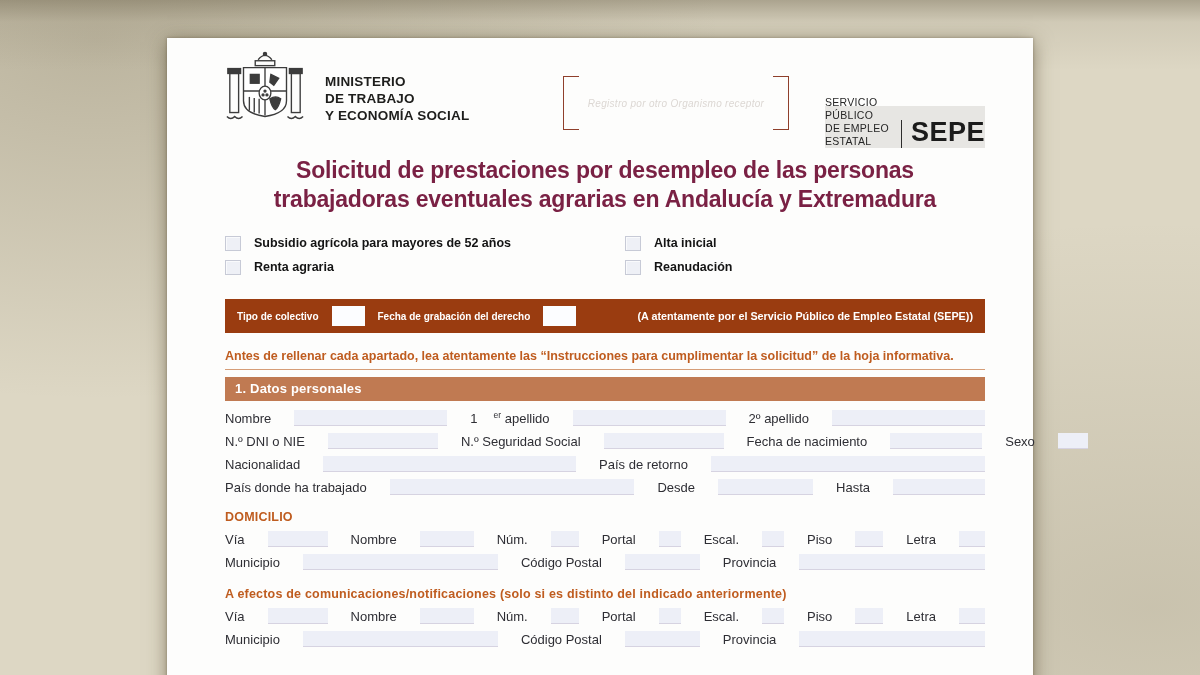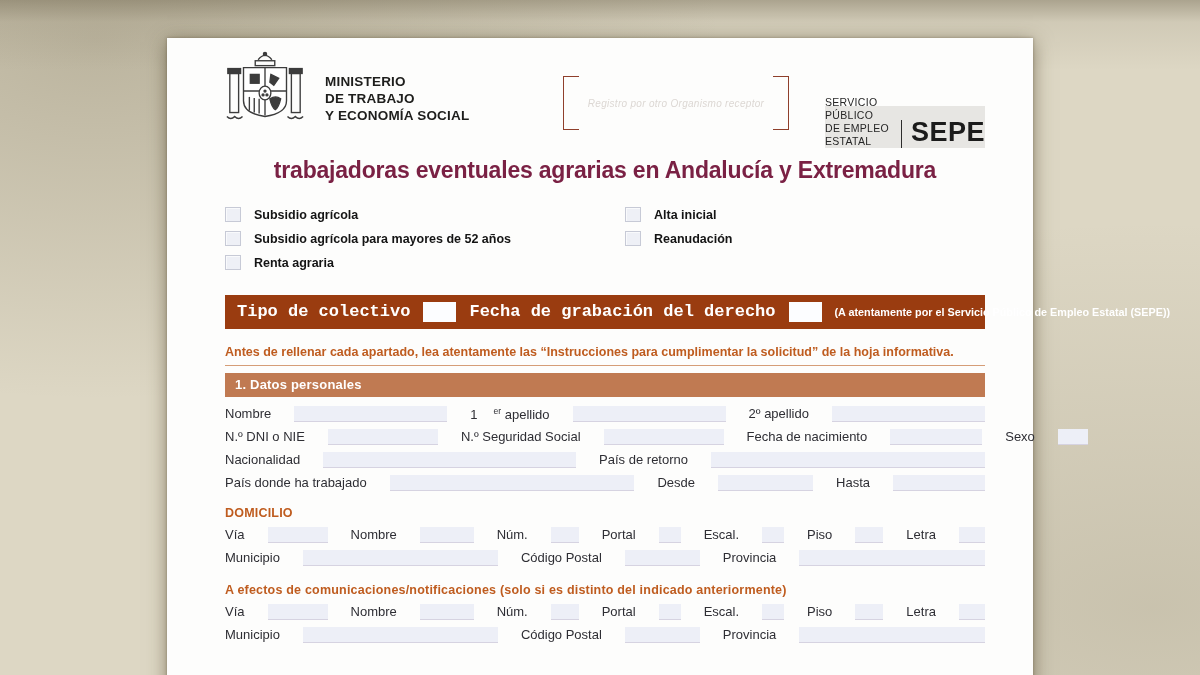--- a/index.html
+++ b/index.html
@@ -45,21 +45,21 @@
   .options-left{width:400px;}
   .options-right{flex:1;}
   .option{display:flex;align-items:center;gap:13px;height:24px;}
   .checkbox{width:14px;height:13px;background:#eef0f6;border:1px solid #c7cad6;
     box-shadow:inset 1px 1px 0 #f9fafc;flex:none;}
   .option-label{font-weight:bold;font-size:12.5px;color:#141414;}
 
   
   .collective-bar{margin-top:20px;height:34px;background:#9a3c10;display:flex;
     align-items:center;padding:0 12px;color:#fff;}
-  .bar-label{font-weight:bold;font-size:17px;white-space:nowrap;font-family:Liberation Mono, monospace;}
+  .bar-label{font-weight:bold;font-size:10px;white-space:nowrap;}
   .bar-input{width:33px;height:20px;background:#fcfdff;margin:0 13px;flex:none;}
   .bar-note{margin-left:auto;font-weight:bold;font-size:10.8px;white-space:nowrap;}
 
   
   .instructions{margin-top:16px;color:#bf5c1f;font-weight:bold;font-size:12.5px;}
   .rule{border:none;border-top:1.5px solid #d59d77;margin:6px 0 0 0;}
 
   
   .section-bar{margin-top:7px;background:#c07a52;color:#fff;font-weight:bold;
     font-size:13px;height:24px;line-height:24px;padding-left:10px;letter-spacing:.2px;}
@@ -128,29 +128,26 @@
         <div class="sepe-lines">
           <div>SERVICIO PÚBLICO</div>
           <div>DE EMPLEO ESTATAL</div>
         </div>
         <div class="sepe-divider"></div>
         <div class="sepe-acronym">SEPE</div>
       </div>
     </div>
 
     <div class="title">
+      <div>Solicitud de prestaciones por desempleo de las personas</div>
       <div>trabajadoras eventuales agrarias en Andalucía y Extremadura</div>
     </div>
 
     <div class="options">
       <div class="options-left">
-        <div class="option">
-          <span class="checkbox"></span>
-          <span class="option-label">Subsidio agrícola</span>
-        </div>
         <div class="option">
           <span class="checkbox"></span>
           <span class="option-label">Subsidio agrícola para mayores de 52 años</span>
         </div>
         <div class="option">
           <span class="checkbox"></span>
           <span class="option-label">Renta agraria</span>
         </div>
       </div>
       <div class="options-right">

